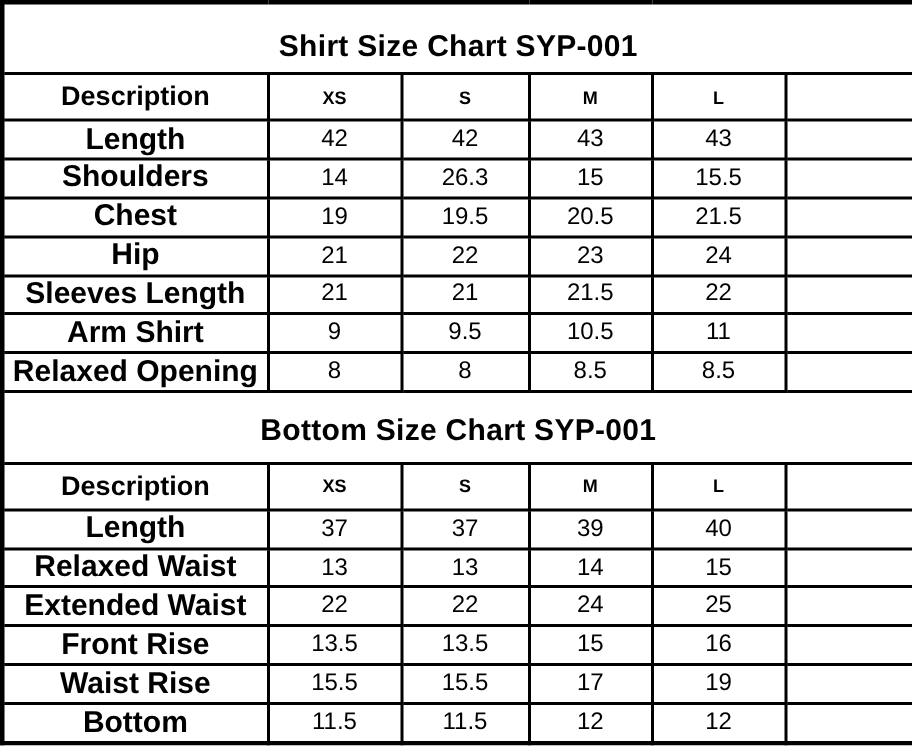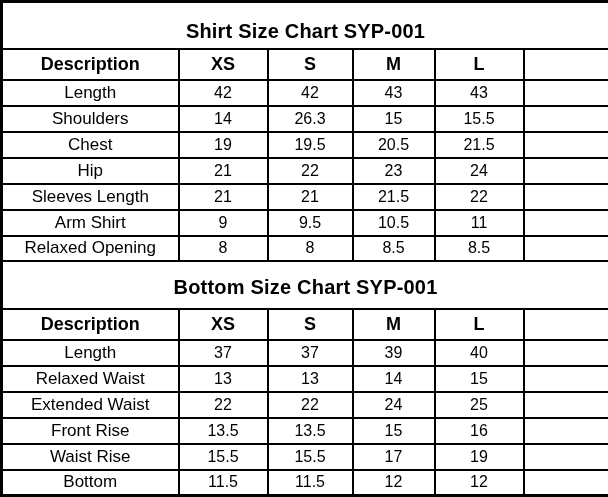--- a/index.html
+++ b/index.html
@@ -18,23 +18,23 @@
     border:2px solid #000;
     text-align:center;vertical-align:middle;
     padding:0;overflow:hidden;white-space:nowrap;
     color:#000;
   }
   tr.title-row td{
     font-weight:bold;font-size:20px;letter-spacing:.2px;
     vertical-align:bottom;padding-bottom:5px;
   }
   tr.title-row.second td{padding-bottom:9px;}
-  tr.header-row th{font-weight:bold;font-size:18px;}
+  tr.header-row th{font-weight:bold;font-size:12px;}
   tr.header-row th.desc{font-size:18px;}
-  td.row-label{font-weight:normal;font-size:17px;}
+  td.row-label{font-weight:bold;font-size:20px;}
   td.val{font-weight:normal;font-size:16px;}
   tr.title-row{height:46px;}
   tr.header-row{height:30px;}
   tr.data-row{height:25px;}
 </style>
 </head>
 <body>
 
 <div class="sheet">
   <table class="size-table">

